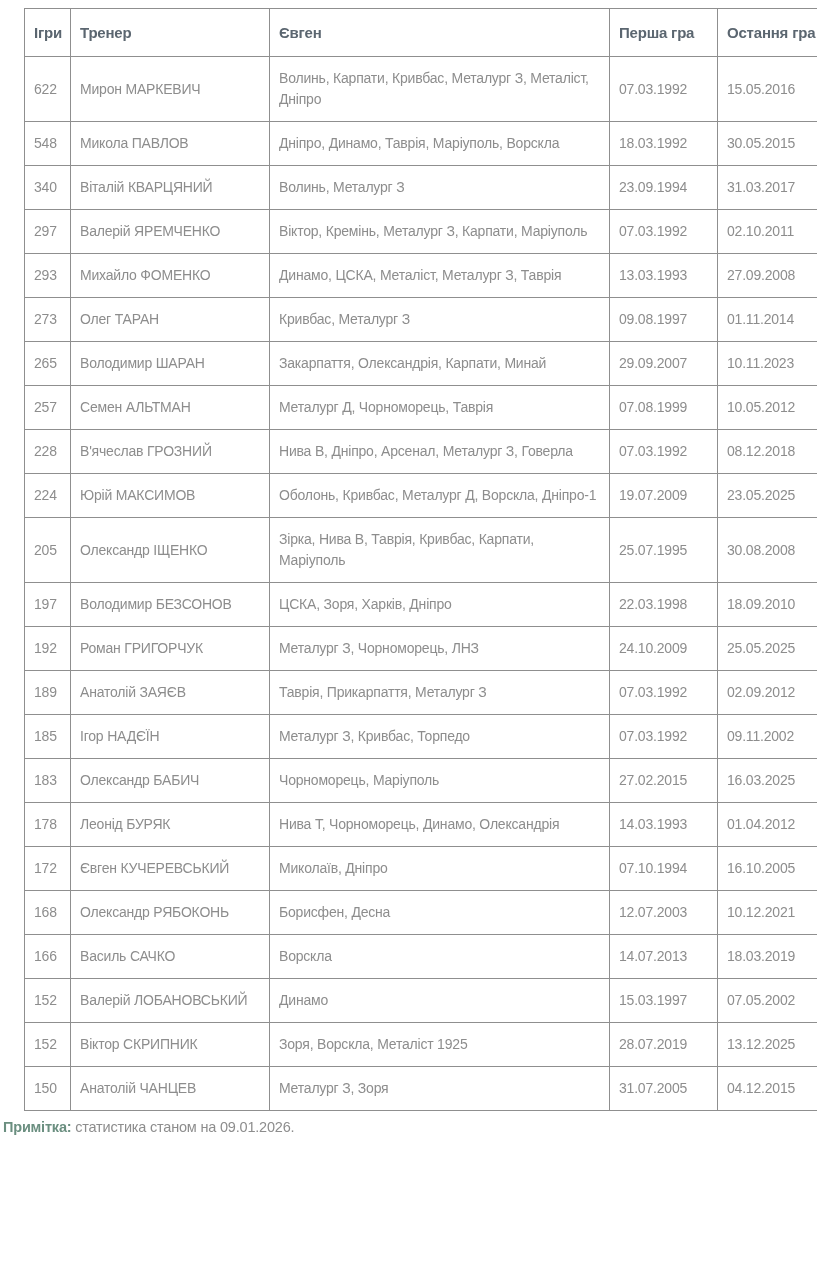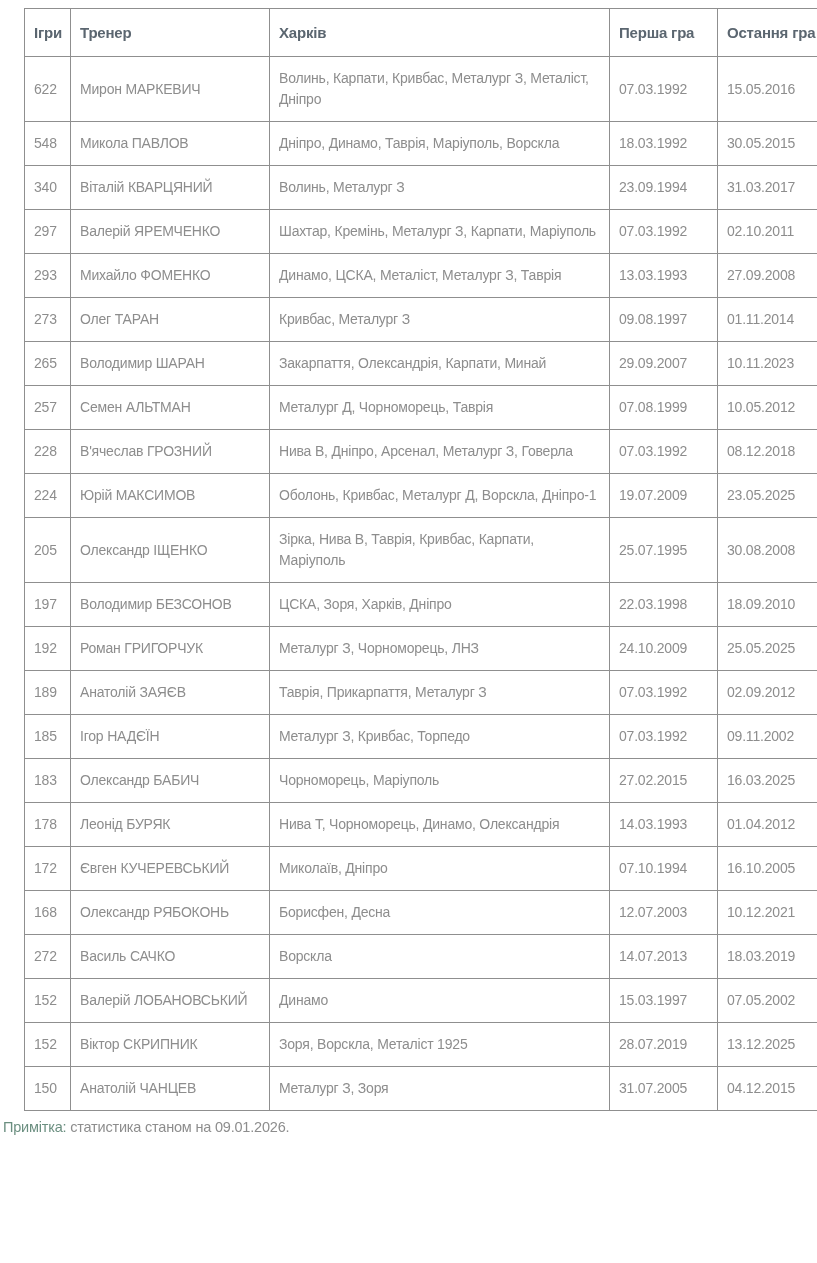--- a/index.html
+++ b/index.html
@@ -57,42 +57,42 @@
   col.c-last    { width: 109px; }
   .note {
     margin: 7px 0 0 3px;
     font-size: 14.5px;
     line-height: 19px;
     letter-spacing: -0.2px;
     color: var(--cell-text);
   }
   .note .note-label {
     color: var(--note-label);
-    font-weight: normal;
+    font-weight: bold;
     margin-top: 15px;
   }
 </style>
 </head>
 <body>
 
 <div class="page">
 
   <table class="coaches">
     <colgroup>
       <col class="c-games">
       <col class="c-coach">
       <col class="c-clubs">
       <col class="c-first">
       <col class="c-last">
     </colgroup>
     <thead>
       <tr>
         <th>Ігри</th>
         <th>Тренер</th>
-        <th>Харків</th>
+        <th>Євген</th>
         <th>Перша гра</th>
         <th>Остання гра</th>
       </tr>
     </thead>
     <tbody>
         <tr>
           <td>622</td>
           <td>Мирон МАРКЕВИЧ</td>
           <td>Волинь, Карпати, Кривбас, Металург З, Металіст, Дніпро</td>
           <td>07.03.1992</td>
@@ -108,21 +108,21 @@
         <tr>
           <td>340</td>
           <td>Віталій КВАРЦЯНИЙ</td>
           <td>Волинь, Металург З</td>
           <td>23.09.1994</td>
           <td>31.03.2017</td>
         </tr>
         <tr>
           <td>297</td>
           <td>Валерій ЯРЕМЧЕНКО</td>
-          <td>Шахтар, Кремінь, Металург З, Карпати, Маріуполь</td>
+          <td>Віктор, Кремінь, Металург З, Карпати, Маріуполь</td>
           <td>07.03.1992</td>
           <td>02.10.2011</td>
         </tr>
         <tr>
           <td>293</td>
           <td>Михайло ФОМЕНКО</td>
           <td>Динамо, ЦСКА, Металіст, Металург З, Таврія</td>
           <td>13.03.1993</td>
           <td>27.09.2008</td>
         </tr>
@@ -218,21 +218,21 @@
           <td>16.10.2005</td>
         </tr>
         <tr>
           <td>168</td>
           <td>Олександр РЯБОКОНЬ</td>
           <td>Борисфен, Десна</td>
           <td>12.07.2003</td>
           <td>10.12.2021</td>
         </tr>
         <tr>
-          <td>272</td>
+          <td>166</td>
           <td>Василь САЧКО</td>
           <td>Ворскла</td>
           <td>14.07.2013</td>
           <td>18.03.2019</td>
         </tr>
         <tr>
           <td>152</td>
           <td>Валерій ЛОБАНОВСЬКИЙ</td>
           <td>Динамо</td>
           <td>15.03.1997</td>

